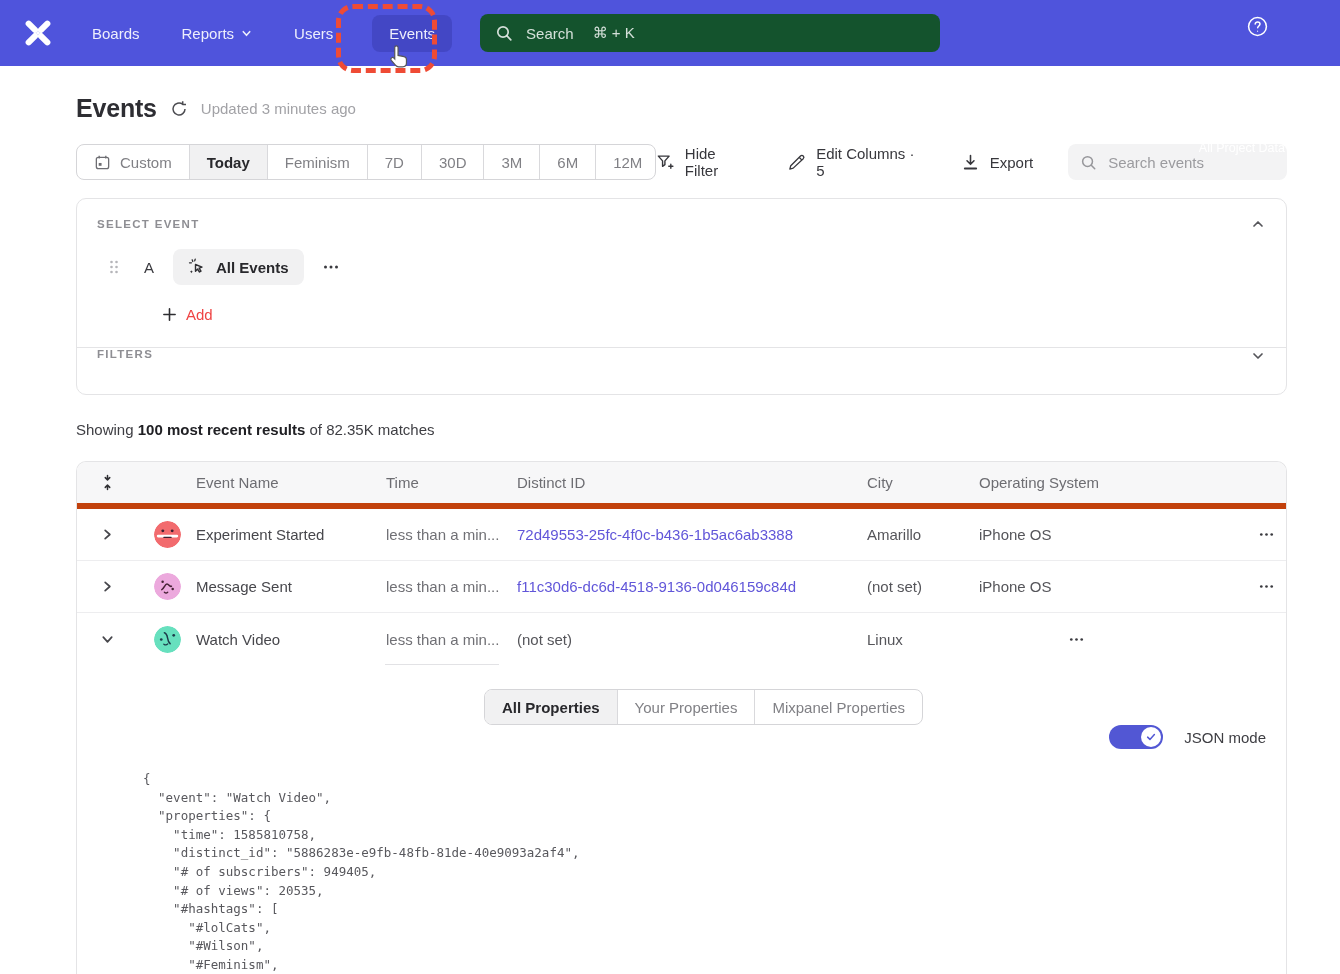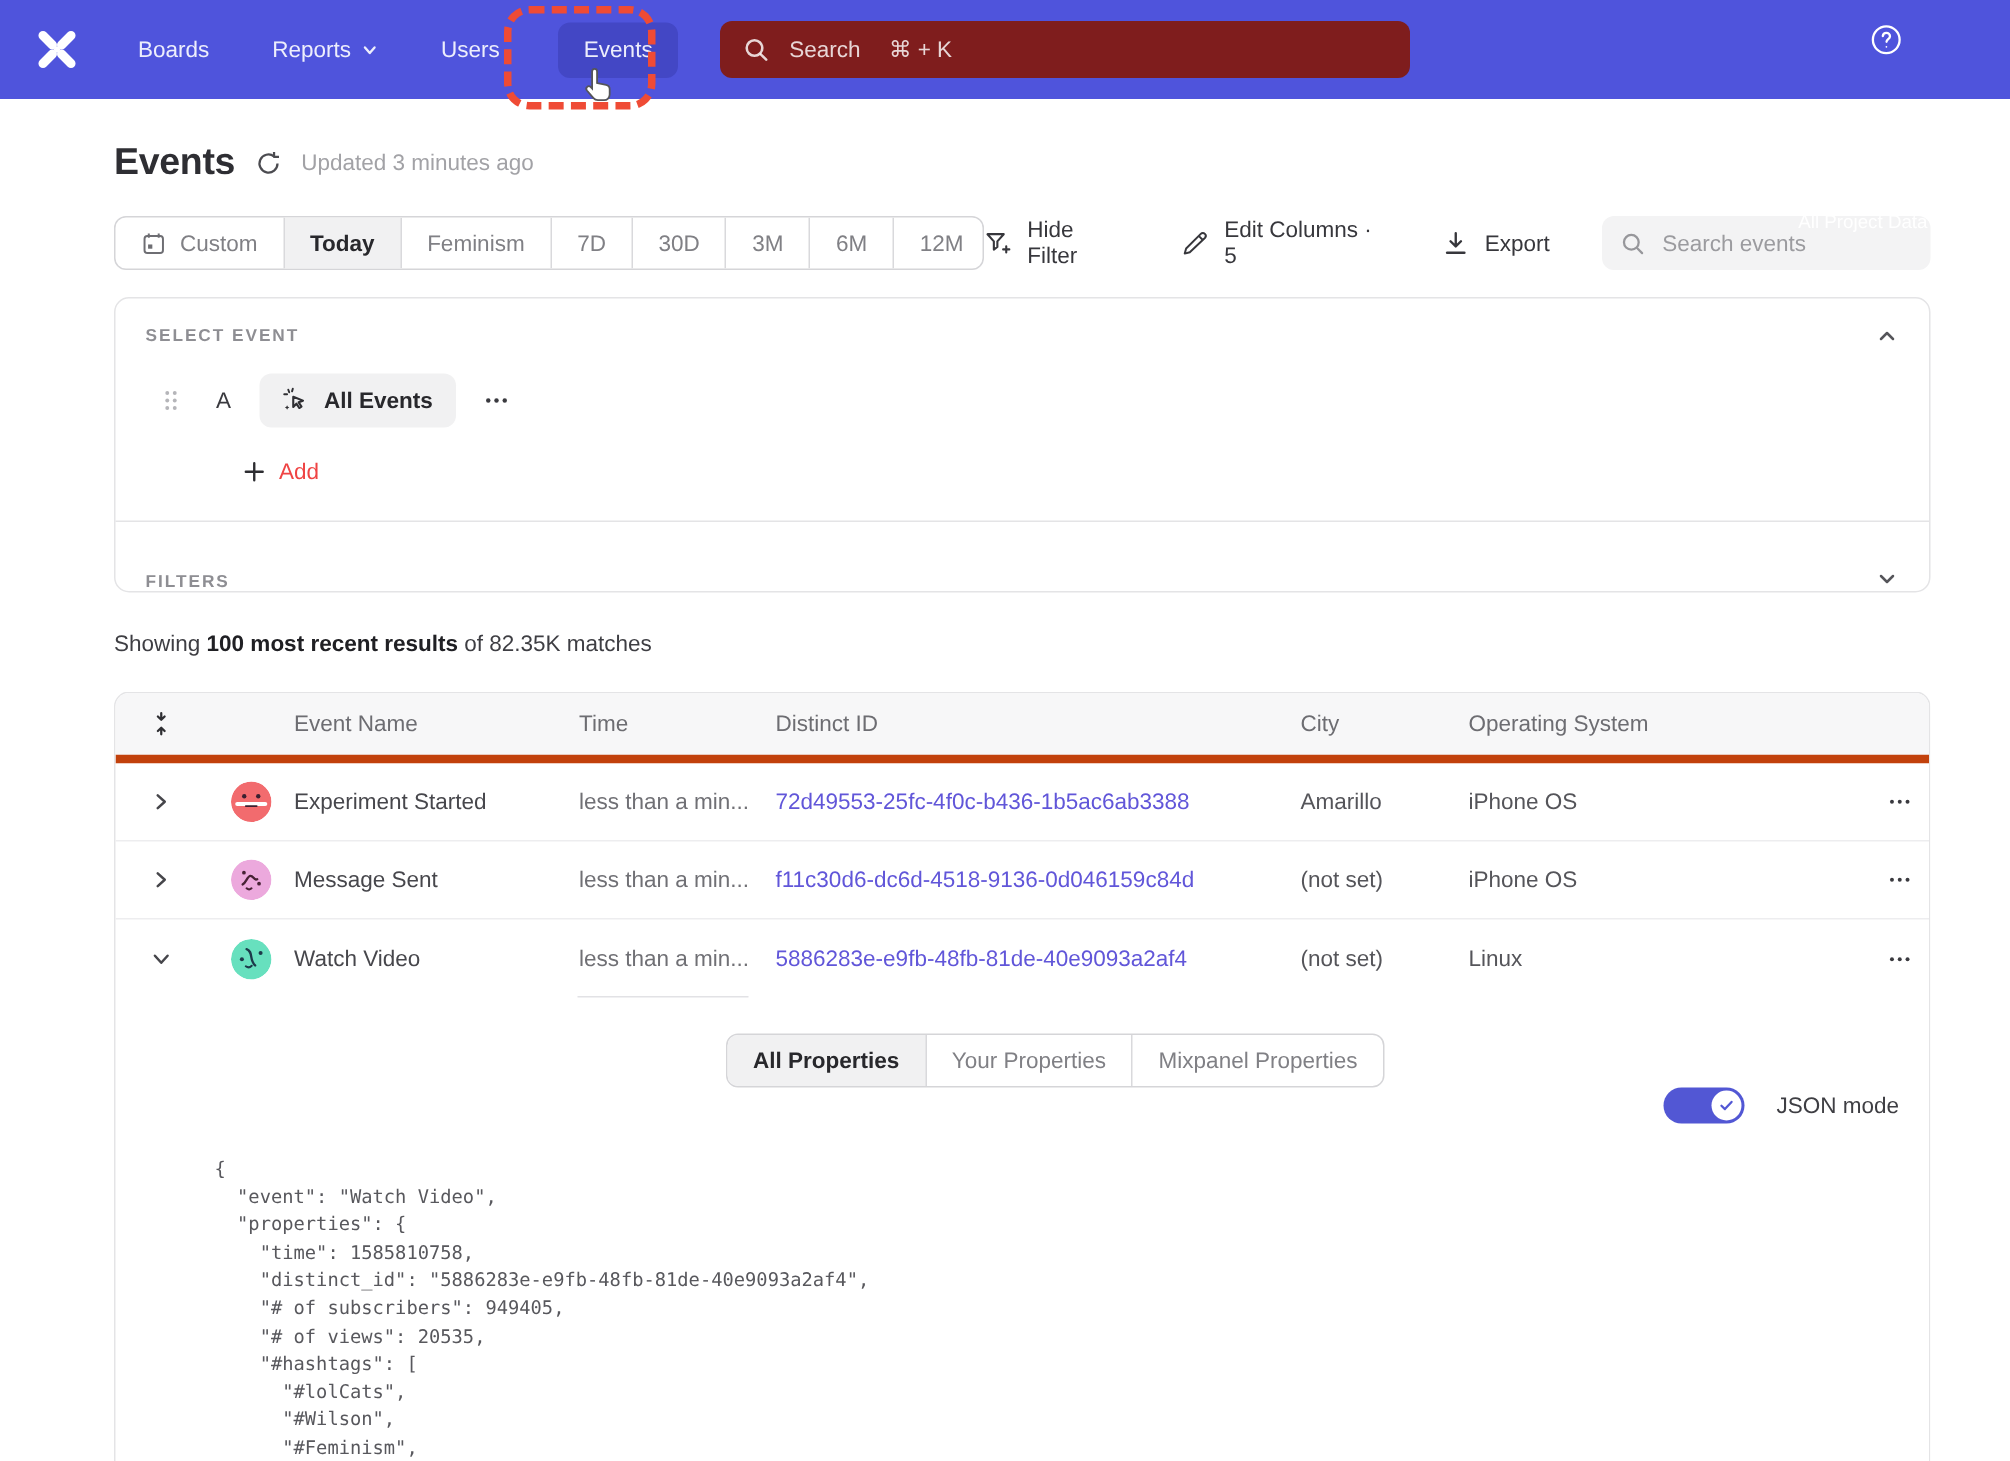--- a/index.html
+++ b/index.html
@@ -7,21 +7,21 @@
     background: #ffffff; font-family: "Liberation Sans", sans-serif; }
 
   
   .nav { position: relative; height: 66px; background: #4F54DC; display: flex;
     align-items: center; padding: 0 24px; z-index: 10; }
   .logo { width: 28px; height: 28px; color: #fff; flex: 0 0 auto; }
   .nav-menu { display: flex; align-items: center; margin-left: 40px; gap: 42px; }
   .nav-item { color: #EDEEFC; font-size: 15px; display: flex; align-items: center; gap: 7px;
     cursor: default; }
   .nav-item-active { background: #4347C5; border-radius: 8px; padding: 10px 17px; margin: 0 -3px; }
-  .nav-search { margin-left: 31px; width: 460px; height: 38px; background: #7f1d1d;
+  .nav-search { margin-left: 31px; width: 460px; height: 38px; background: #14532d;
     border-radius: 8px; display: flex; align-items: center; padding: 0 15px; gap: 13px;
     color: rgba(255,255,255,0.82); font-size: 15px; }
   .nav-search .shortcut { margin-left: 6px; }
   .nav-right { margin-left: auto; display: flex; align-items: center; gap: 30px; color: #fff; flex-direction: column; }
   .nav-icon { width: 23px; height: 23px; display: block; }
   .project { display: flex; align-items: center; gap: 18px; color: #fff; margin-left: 0; }
   .project .pname { font-size: 14px; font-weight: 700; line-height: 1.35; }
   .project .pscope { font-size: 12.5px; line-height: 1.3; }
 
   
@@ -67,21 +67,21 @@
   .drag-handle { width: 12px; height: 16px; color: #B5B5B9; margin-left: 11px; }
   .step-letter { font-size: 15px; color: #3A3A3F; margin-left: 24px; width: 14px; }
   .event-chip { margin-left: 15px; height: 36px; background: #F1F1F2; border-radius: 8px;
     display: flex; align-items: center; gap: 10px; padding: 0 15px; font-size: 15px;
     font-weight: 700; color: #28282C; cursor: pointer; }
   .event-chip .cicon { width: 18px; height: 18px; color: #2F2F33; }
   .more-btn { margin-left: 18px; width: 18px; height: 18px; color: #3A3A3F; cursor: pointer; }
   .add-row { margin-top: 21px; margin-left: 65px; display: flex; align-items: center; gap: 9px;
     font-size: 15px; color: #ef4444; cursor: pointer; }
   .add-row .picon { width: 15px; height: 15px; color: #2D2D31; }
-  .qb-filters { border-top: 1px solid #E4E4E6; height: 47px; display: flex; align-items: flex-end;
+  .qb-filters { border-top: 1px solid #E4E4E6; height: 47px; display: flex; align-items: flex-start;
     justify-content: space-between; padding: 0 20px; }
 
   .summary { margin-top: 26px; font-size: 15px; color: #3E3E43; }
   .summary b { color: #202024; }
 
   
   .table-card { margin-top: 23px; border: 1px solid #E4E4E6; border-bottom: none;
     border-radius: 10px 10px 0 0; min-height: 543px; }
   .trow { display: grid; grid-template-columns: 60px 59px 190px 131px 350px 112px 190px 1fr;
     align-items: center; }
@@ -389,21 +389,20 @@
         </svg>
       <svg class="avatar" viewBox="0 0 26 26">
           <circle cx="13" cy="13" r="13" fill="#67E0BE"></circle>
           <path d="M10 6.5c4.5 1.5 1.5 7 5.5 10.5" fill="none" stroke="#1D3A4A" stroke-width="1.5" stroke-linecap="round"></path>
           <circle cx="7" cy="13" r="1.3" fill="#1D3A4A"></circle>
           <circle cx="19" cy="9" r="1.3" fill="#1D3A4A"></circle>
           <path d="M9.5 17.5c1.3 1 2.8.7 3.8-.3" fill="none" stroke="#1D3A4A" stroke-width="1.3" stroke-linecap="round"></path>
         </svg>
       <span class="c-name">Watch Video</span>
       <span class="c-time">less than a min...</span>
-      <span class="c-id">5886283e-e9fb-48fb-81de-40e9093a2af4</span>
       <span class="c-dim">(not set)</span>
       <span class="c-dim">Linux</span>
       <svg class="row-more" viewBox="0 0 18 18" fill="currentColor">
           <circle cx="3.5" cy="9" r="1.4"></circle>
           <circle cx="9" cy="9" r="1.4"></circle>
           <circle cx="14.5" cy="9" r="1.4"></circle>
         </svg>
       <div class="time-underline"></div>
     </div>
 

